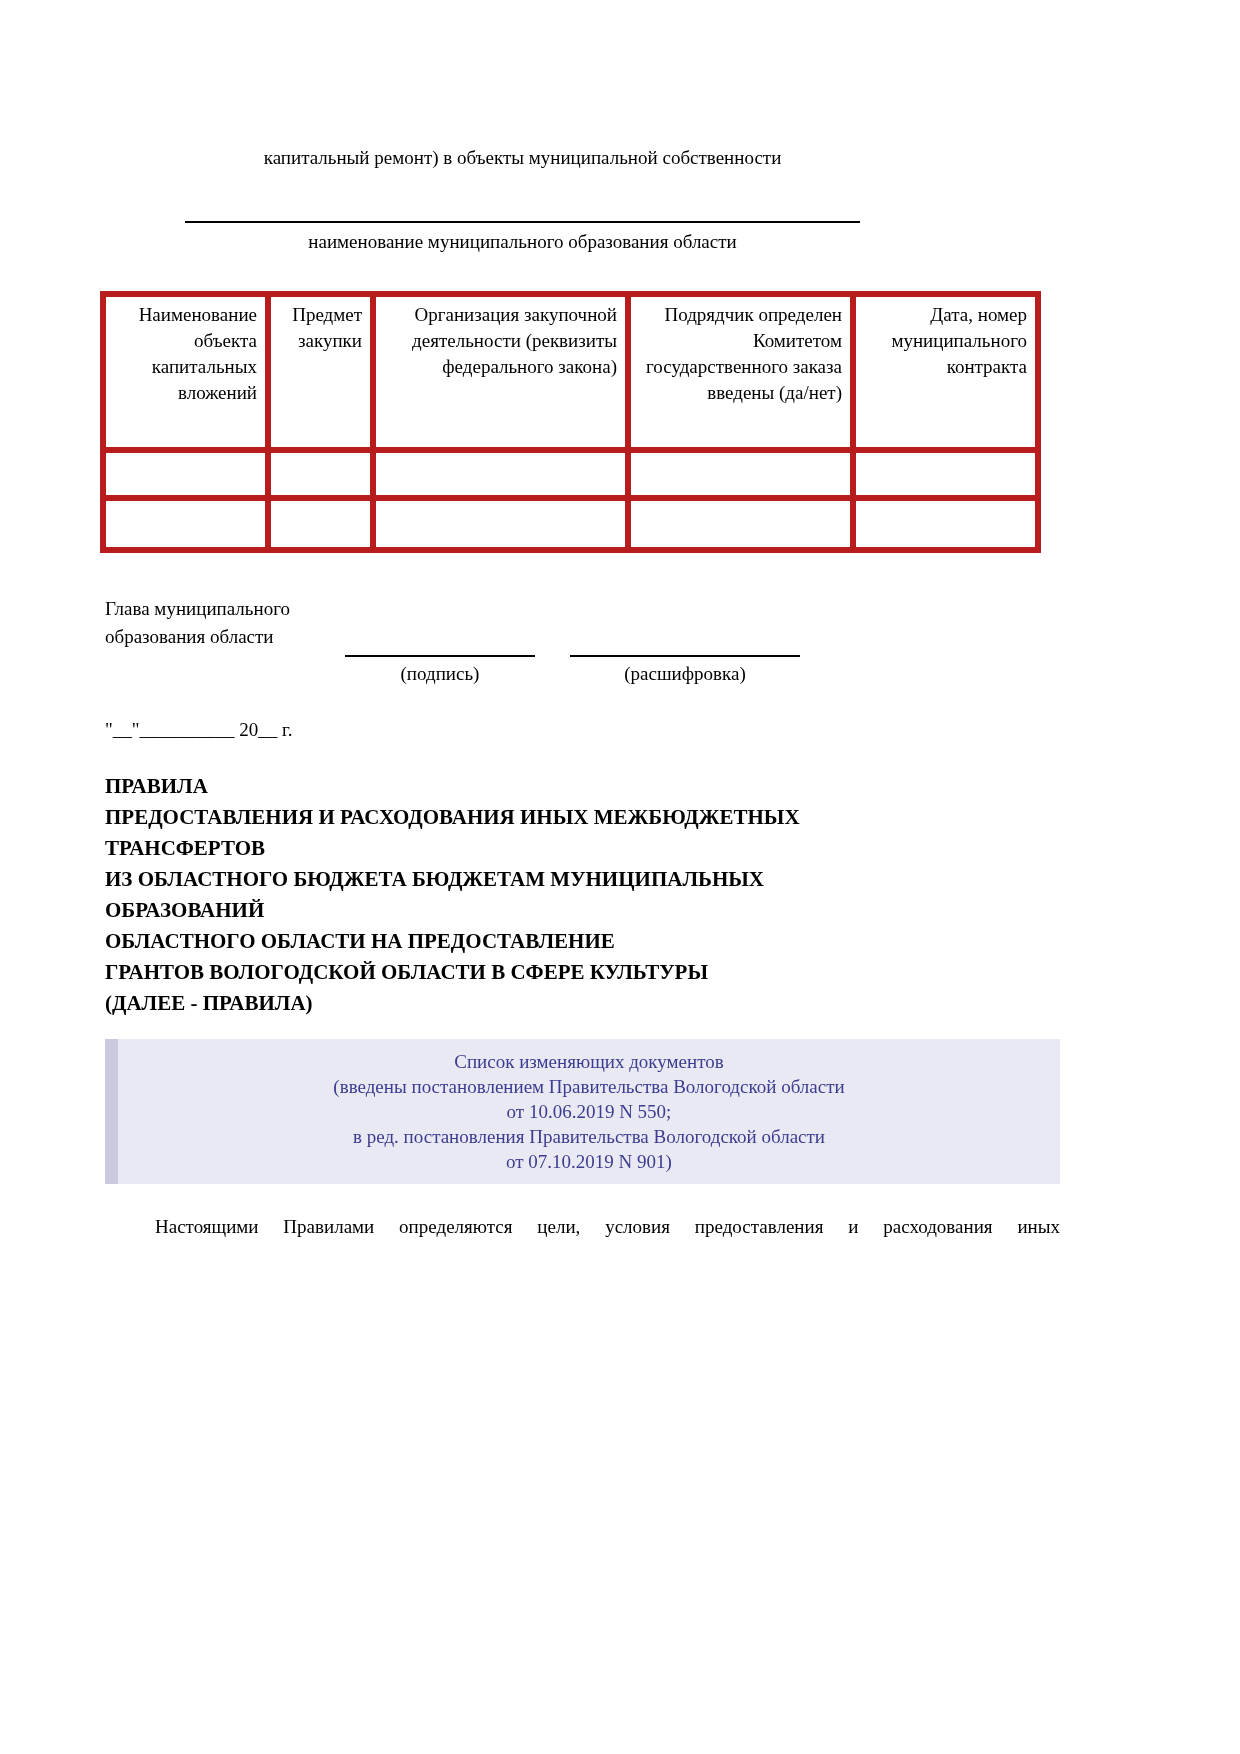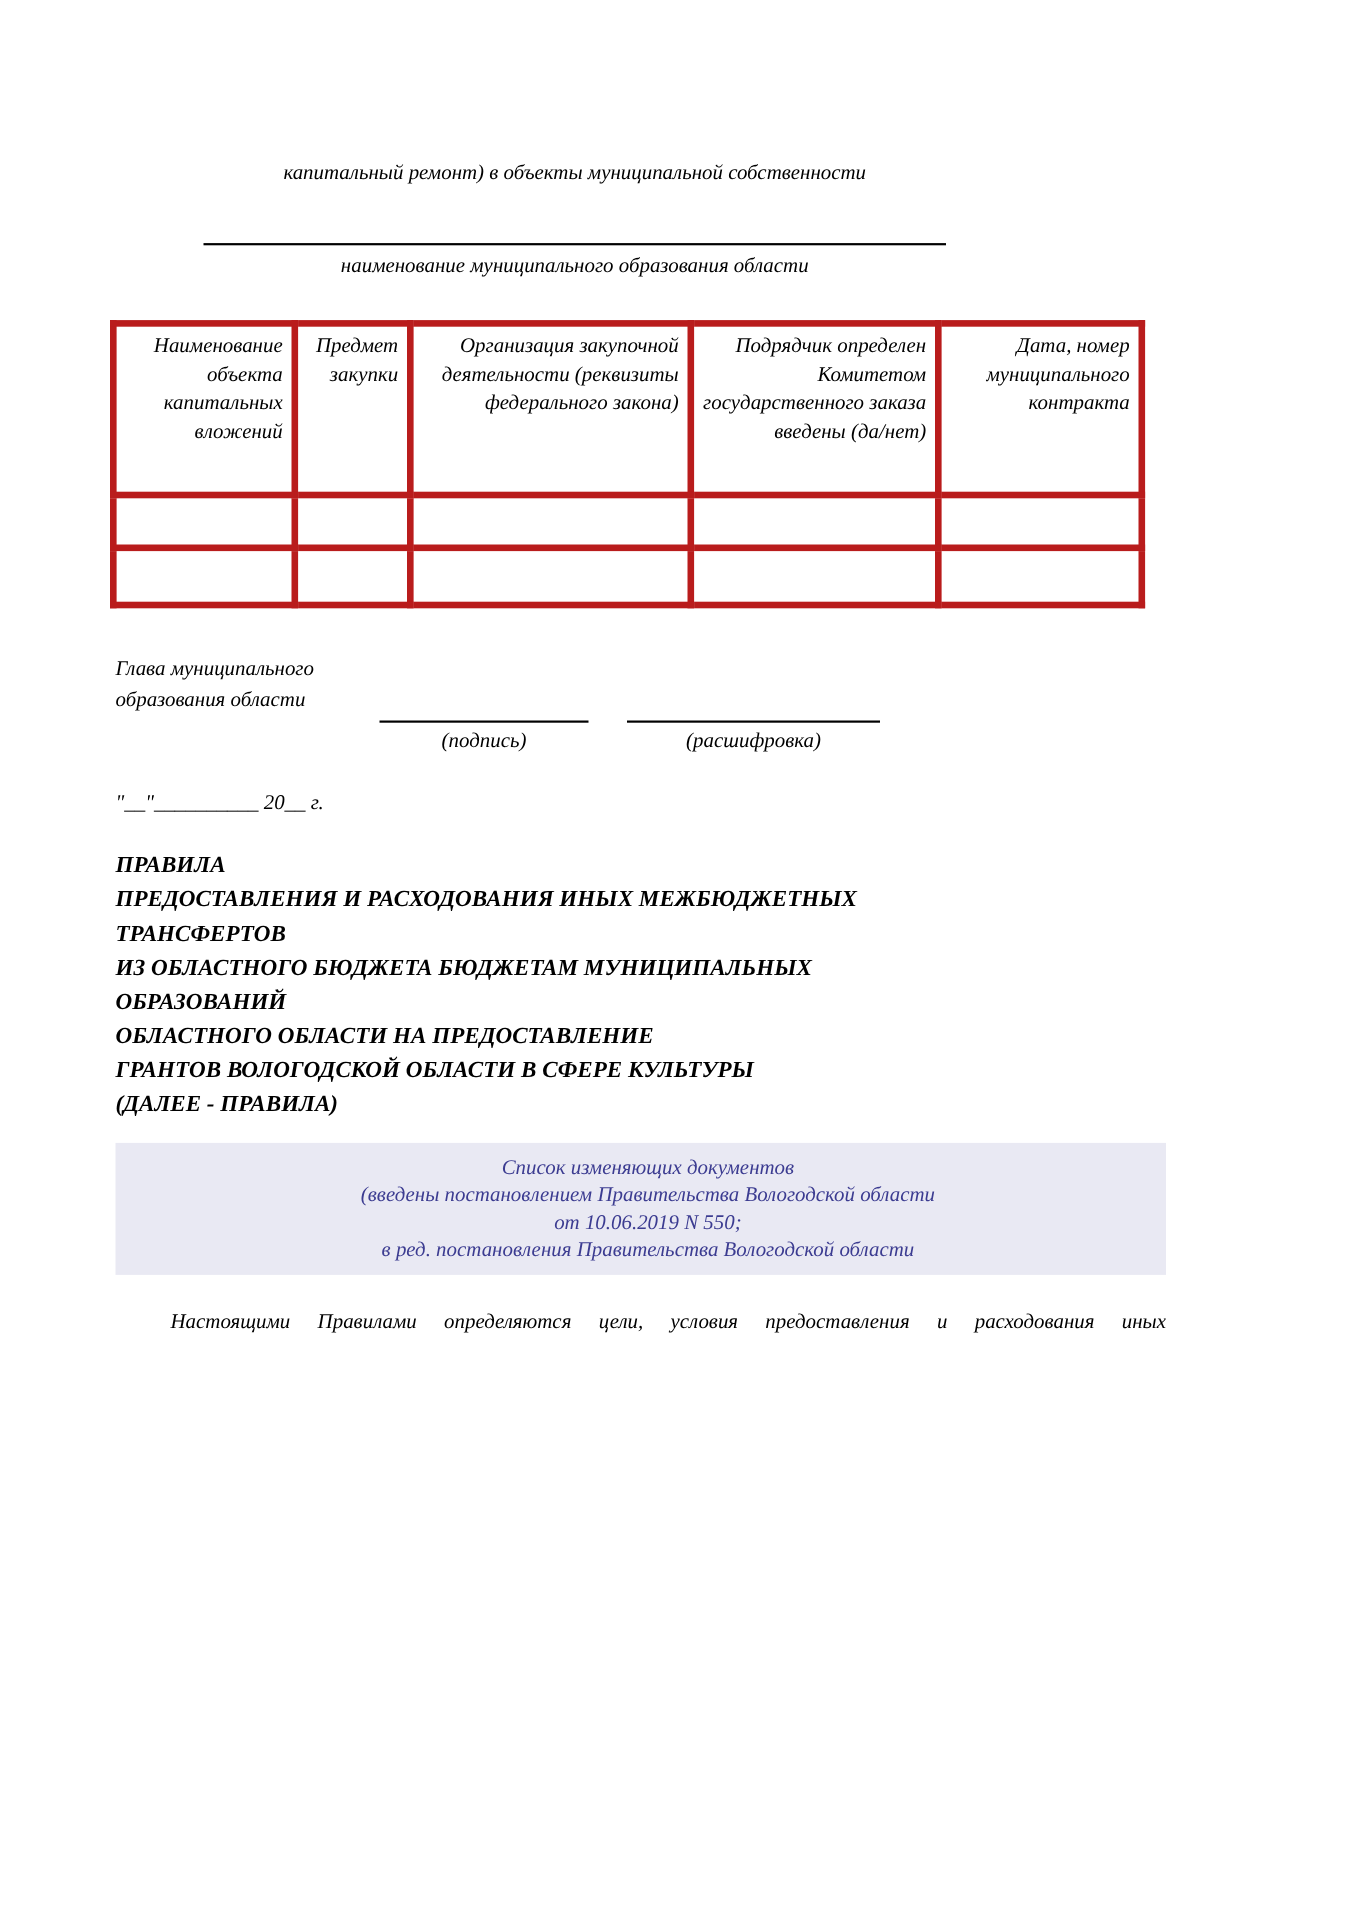--- a/index.html
+++ b/index.html
@@ -4,21 +4,21 @@
 <style>
   html, body { margin: 0; padding: 0; }
   body {
     width: 1240px; height: 1754px;
     background: #ffffff;
     color: #000000;
     font-family: "Liberation Serif", "DejaVu Serif", serif;
     font-size: 19px;
     line-height: 26px;
   }
-  .page { position: relative; width: 1240px; height: 1754px; overflow: hidden; font-style: italic; }
+  .page { position: relative; width: 1240px; height: 1754px; overflow: hidden; }
   .content { margin-left: 105px; width: 955px; }
 
   
   .top-block { width: 835px; padding-top: 145px; text-align: center; }
   .top-line { margin: 0; }
   .blank-underline { height: 0; border-bottom: 2px solid #000; width: 675px; margin: 50px auto 6px auto; }
   .blank-caption { margin: 0; }
 
   
   table.cap-table {
@@ -49,21 +49,20 @@
   
   .rules-title {
     margin-top: 28px; text-align: left;
     font-weight: bold; font-size: 21px; line-height: 31px;
   }
 
   
   .amend-box {
     margin-top: 20px; display: flex;
     background: var(--amend-bg, #e9e9f3);
-    align-items: center;
   }
   .amend-strip { width: 13px; background: var(--amend-strip, #c9c9df); }
   .amend-content {
     flex: 1; text-align: center; padding: 10px 0;
     color: var(--amend-text, #3c3c91); line-height: 25px;
   }
 
   
   .body-para {
     margin: 30px 0 0 0; text-align: justify; text-align-last: justify;
@@ -146,19 +145,20 @@
       <div>(ДАЛЕЕ - ПРАВИЛА)</div>
     </div>
 
     <div class="amend-box">
       <div class="amend-strip"></div>
       <div class="amend-content">
         <div>Список изменяющих документов</div>
         <div>(введены постановлением Правительства Вологодской области</div>
         <div>от 10.06.2019 N 550;</div>
         <div>в ред. постановления Правительства Вологодской области</div>
+        <div>от 07.10.2019 N 901)</div>
       </div>
     </div>
 
     <p class="body-para">Настоящими Правилами определяются цели, условия предоставления и расходования иных</p>
 
   </div>
 </div>
 
 </body></html>

